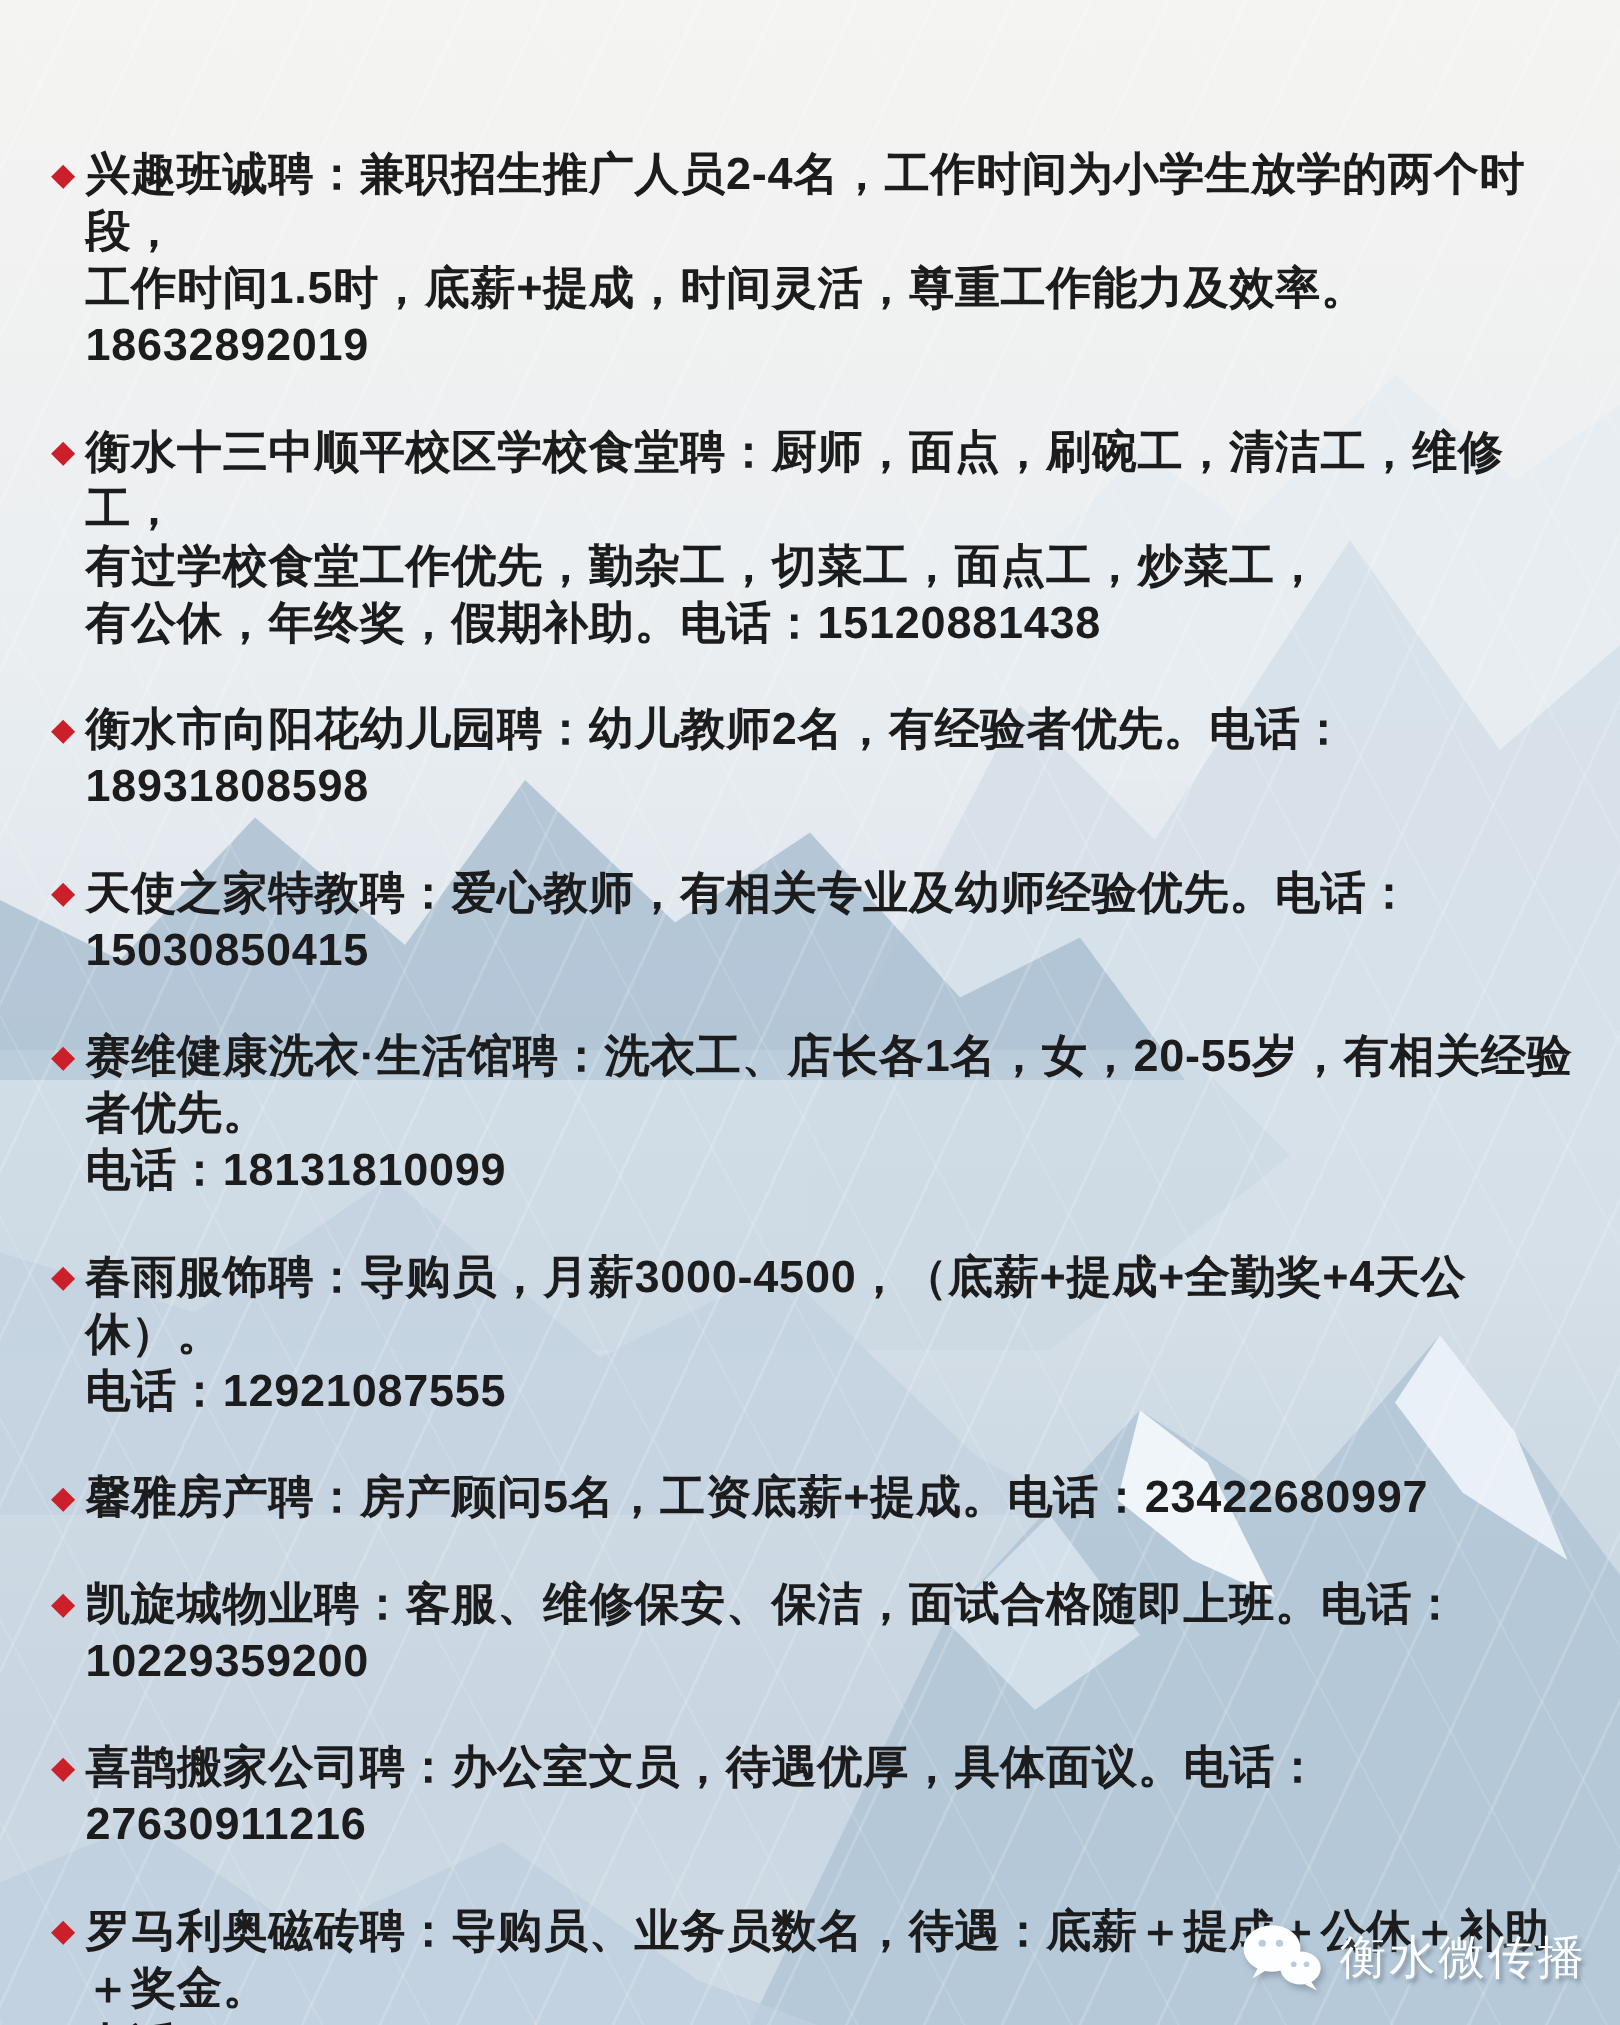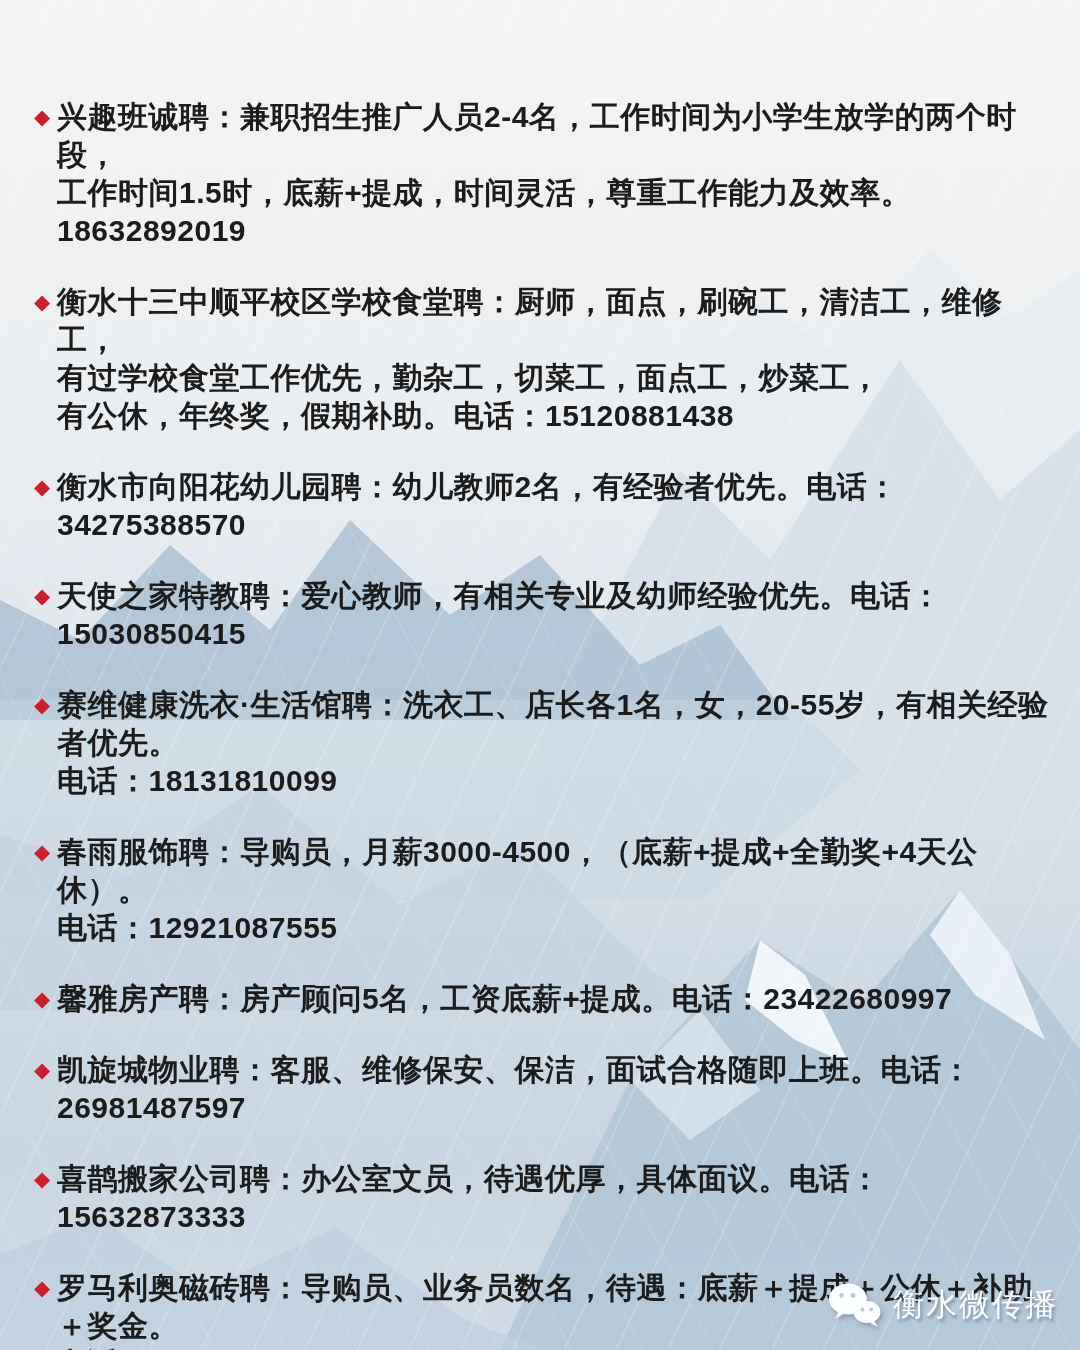--- a/index.html
+++ b/index.html
@@ -85,21 +85,21 @@
 
     <div class="listing">
       <span class="bullet">◆</span>
       <p class="ltext">衡水十三中顺平校区学校食堂聘：厨师，面点，刷碗工，清洁工，维修工，
 有过学校食堂工作优先，勤杂工，切菜工，面点工，炒菜工，
 有公休，年终奖，假期补助。电话：15120881438</p>
     </div>
 
     <div class="listing">
       <span class="bullet">◆</span>
-      <p class="ltext">衡水市向阳花幼儿园聘：幼儿教师2名，有经验者优先。电话：34275388570</p>
+      <p class="ltext">衡水市向阳花幼儿园聘：幼儿教师2名，有经验者优先。电话：18931808598</p>
     </div>
 
     <div class="listing">
       <span class="bullet">◆</span>
       <p class="ltext">天使之家特教聘：爱心教师，有相关专业及幼师经验优先。电话：15030850415</p>
     </div>
 
     <div class="listing">
       <span class="bullet">◆</span>
       <p class="ltext">赛维健康洗衣·生活馆聘：洗衣工、店长各1名，女，20-55岁，有相关经验者优先。
@@ -112,26 +112,26 @@
 电话：12921087555</p>
     </div>
 
     <div class="listing">
       <span class="bullet">◆</span>
       <p class="ltext">馨雅房产聘：房产顾问5名，工资底薪+提成。电话：23422680997</p>
     </div>
 
     <div class="listing">
       <span class="bullet">◆</span>
-      <p class="ltext">凯旋城物业聘：客服、维修保安、保洁，面试合格随即上班。电话：26981487597</p>
+      <p class="ltext">凯旋城物业聘：客服、维修保安、保洁，面试合格随即上班。电话：10229359200</p>
     </div>
 
     <div class="listing">
       <span class="bullet">◆</span>
-      <p class="ltext">喜鹊搬家公司聘：办公室文员，待遇优厚，具体面议。电话：15632873333</p>
+      <p class="ltext">喜鹊搬家公司聘：办公室文员，待遇优厚，具体面议。电话：27630911216</p>
     </div>
 
     <div class="listing">
       <span class="bullet">◆</span>
       <p class="ltext">罗马利奥磁砖聘：导购员、业务员数名，待遇：底薪＋提成＋公休＋补助＋奖金。
 电话：15303382572</p>
     </div>
 
   </div>
 

